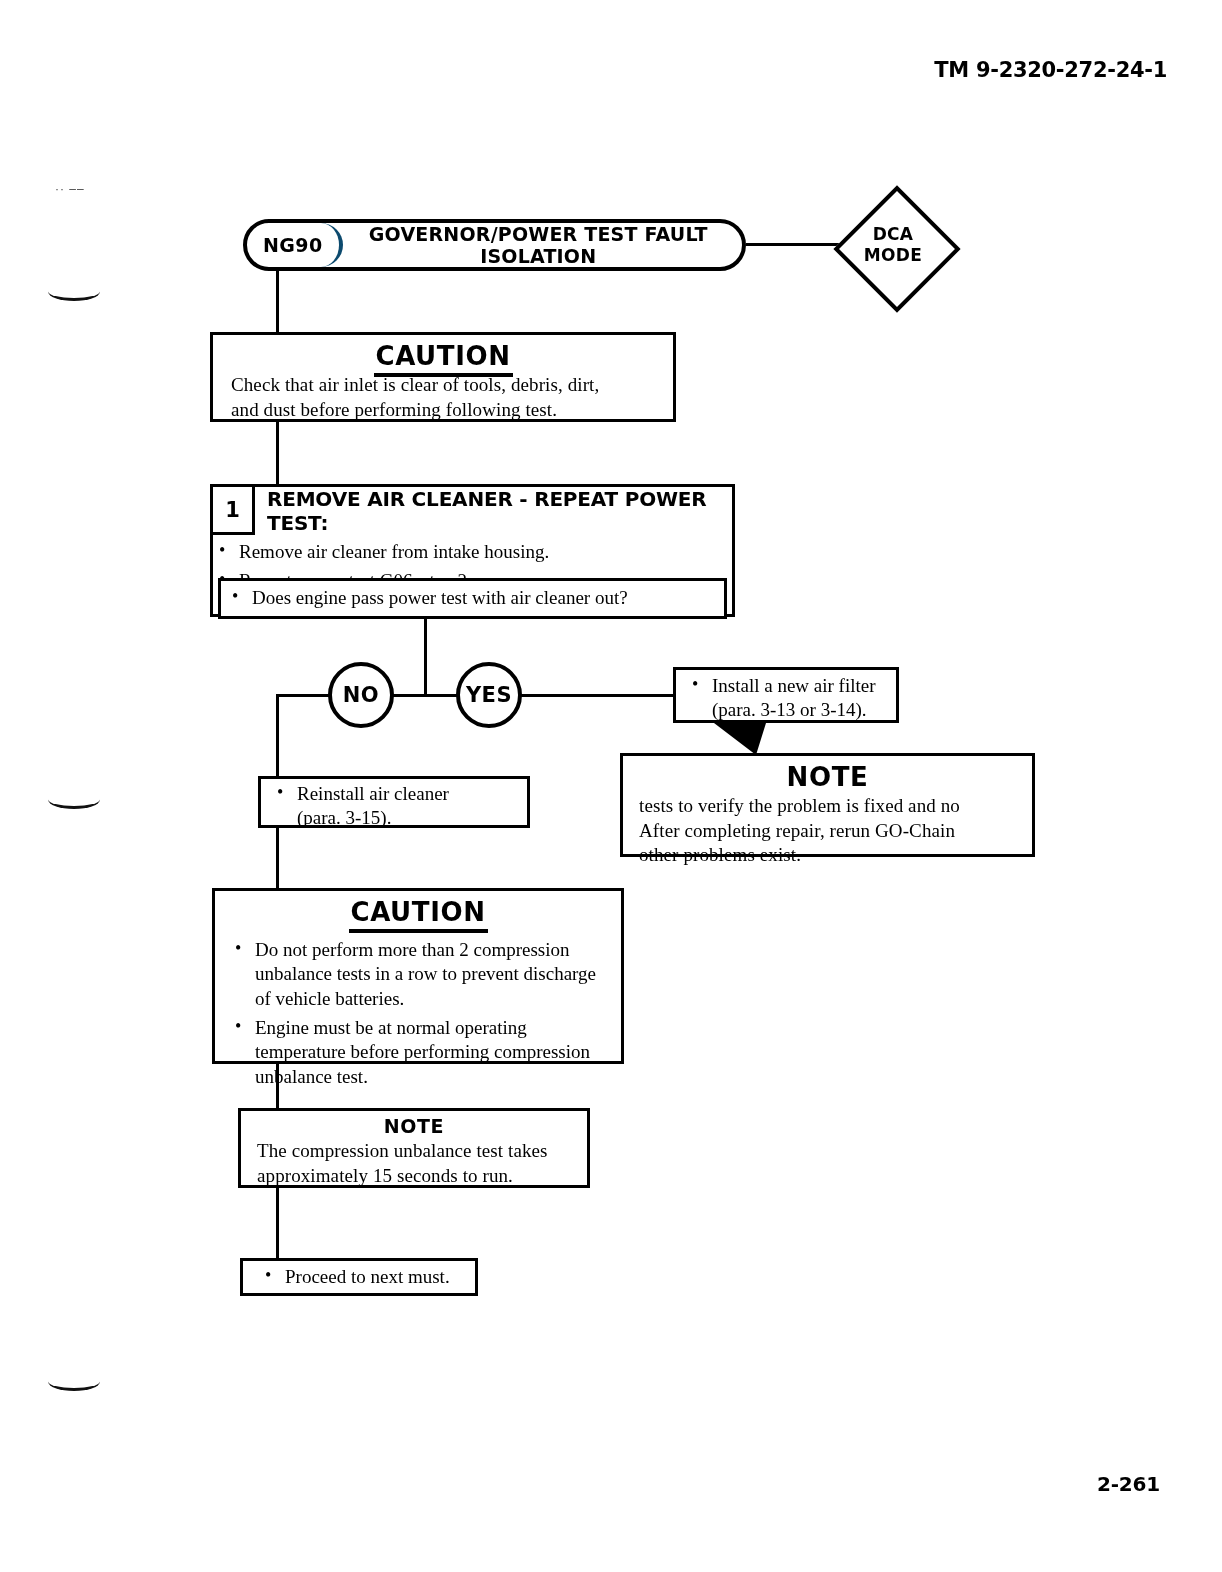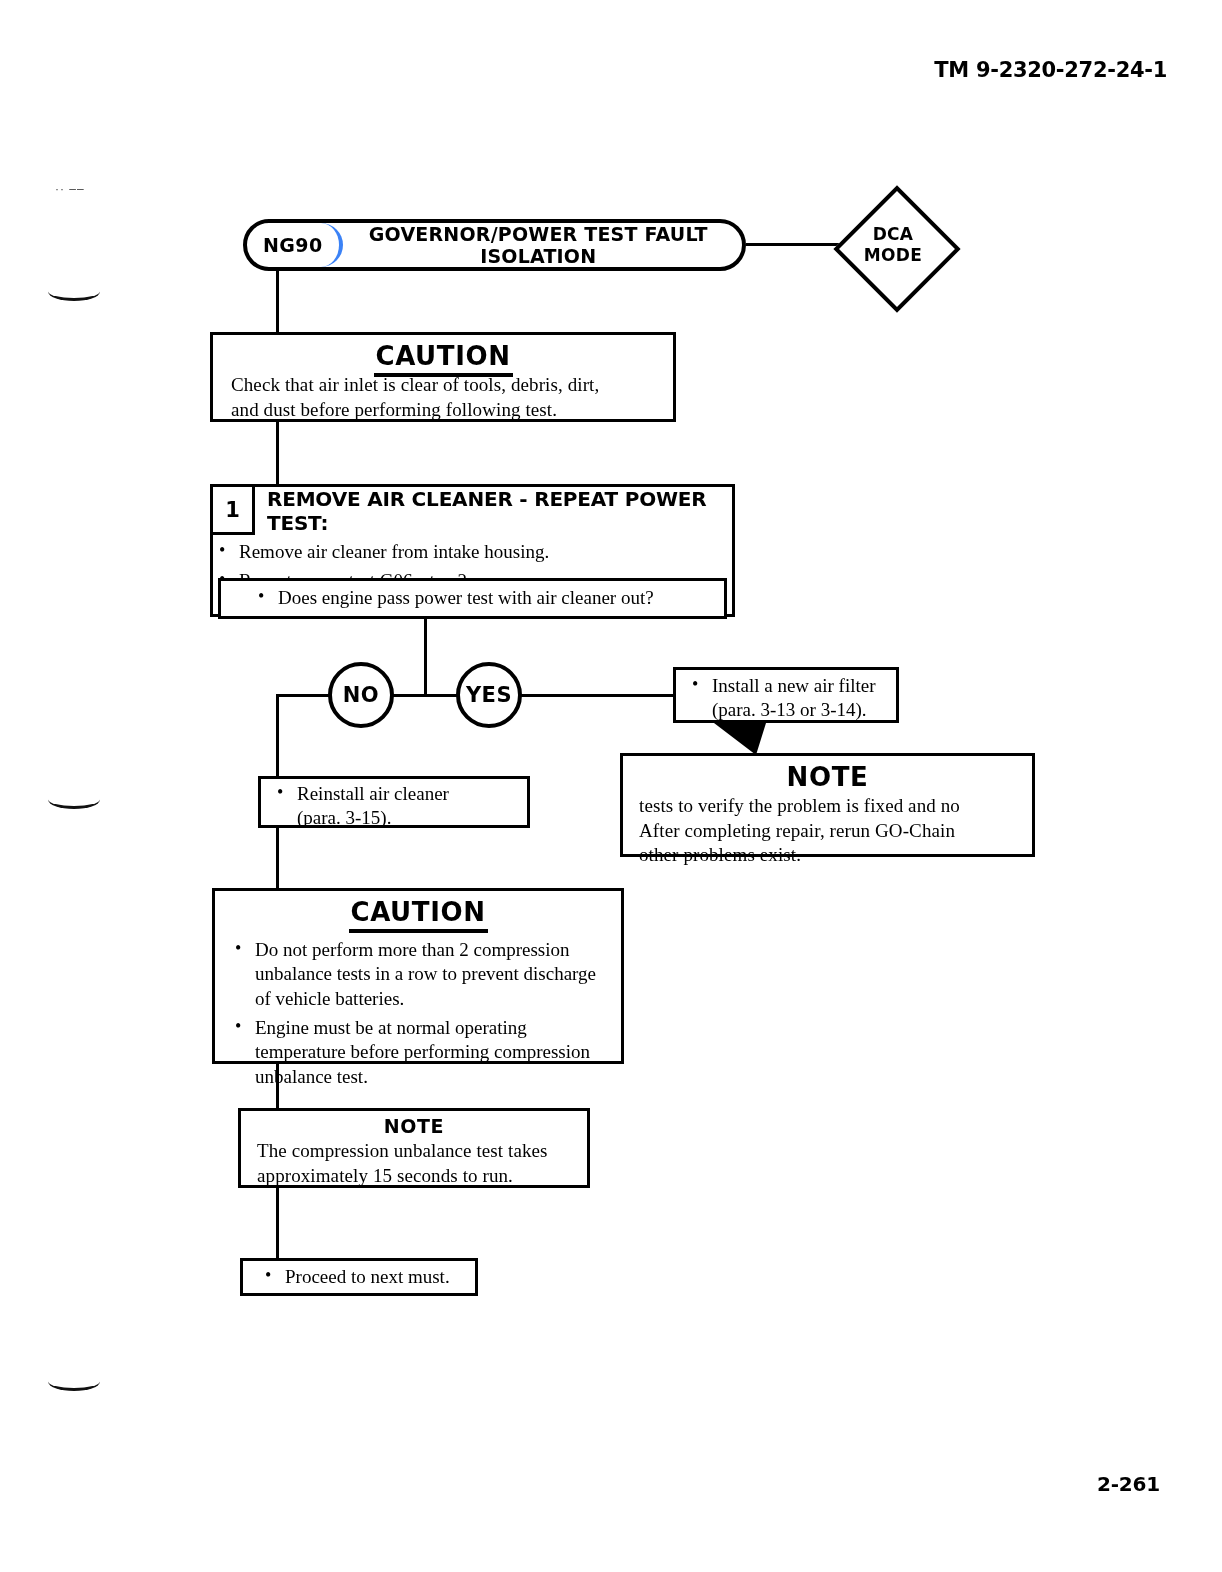--- a/index.html
+++ b/index.html
@@ -95,21 +95,21 @@
     box-sizing: border-box;
     border: 4px solid #000;
     border-radius: 34px;
     background: #fff;
     display: flex;
     align-items: center;
   }
   .terminal-badge {
     box-sizing: border-box;
     height: 100%;
-    border-right: 4px solid #3b82f6;
+    border-right: 4px solid #0c4a6e;
     border-radius: 34px;
     display: flex;
     align-items: center;
     justify-content: center;
     padding: 0 16px;
     font-family: "DejaVu Sans", sans-serif;
     font-weight: bold;
     font-size: 19px;
     letter-spacing: 0.4px;
   }
@@ -302,21 +302,21 @@
       <div class="step-num">1</div>
       <div class="step-head-title">REMOVE AIR CLEANER - REPEAT POWER TEST:</div>
     </div>
     <ul class="bullets step-bullets">
       <li>Remove air cleaner from intake housing.</li>
       <li>Repeat power test G06, step 2.</li>
     </ul>
   </div>
 
   <div class="node boxed" style="left:218px; top:578px; width:509px; height:41px; display:flex; align-items:center;">
-    <ul class="bullets" style="padding-left:31px;">
+    <ul class="bullets" style="padding-left:5px;">
       <li style="margin:0;">Does engine pass power test with air cleaner out?</li>
     </ul>
   </div>
 
   <div class="line-v" style="left:424px; top:619px; height:76px;"></div>
 
   <div class="line-h" style="left:392px; top:694px; width:66px;"></div>
 
   <div class="circle" style="left:328px; top:662px; width:66px; height:66px;">
     <span>NO</span>

